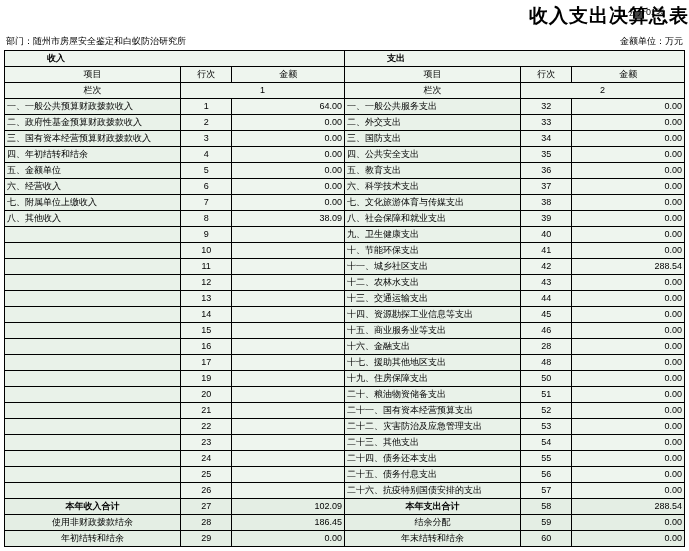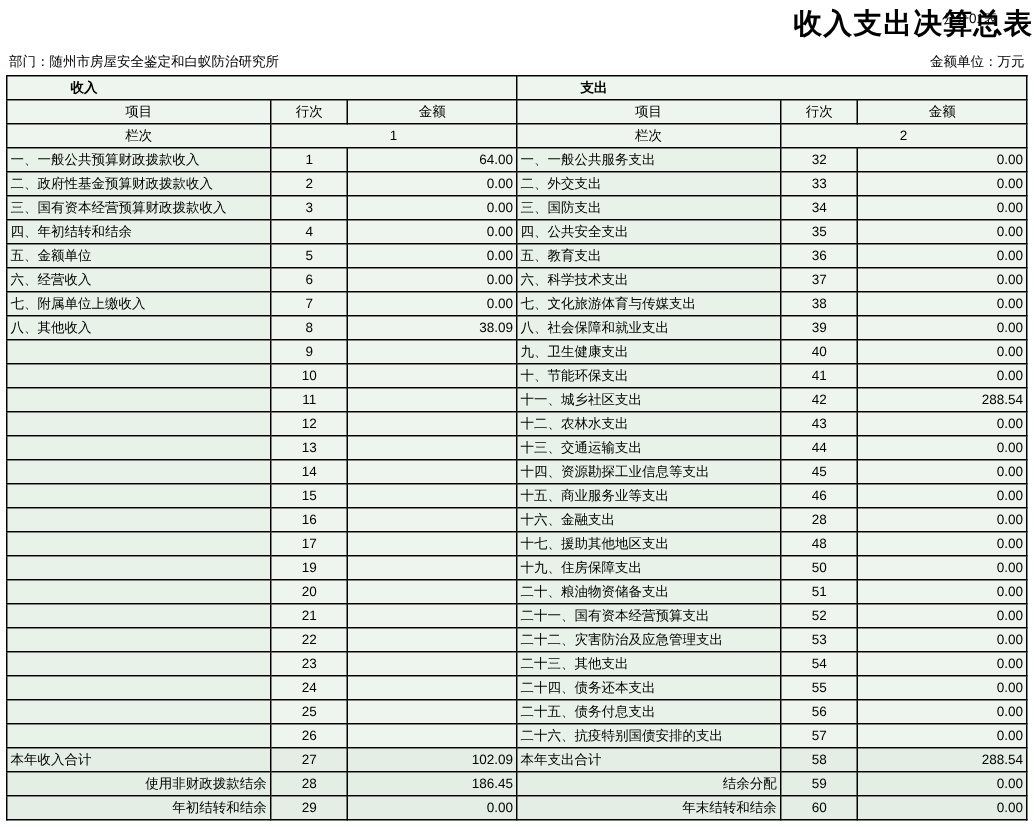--- a/index.html
+++ b/index.html
@@ -47,23 +47,23 @@
     font-size: 9px;
     font-weight: normal;
     height: 15px;
     line-height: 15px;
     overflow: hidden;
     white-space: nowrap;
   }
   .grp { text-align:left; font-weight:bold; background:#eef5ee;padding-left:42px; }
   .hdr { text-align:center; background:#eef5ee; }
   .lbl { text-align:left; background:#e9f2e9; }
-  .lblplain { text-align:right; background:#eef5ee; }
+  .lblplain { text-align:center; background:#eef5ee; }
   .num { text-align:right; background:#eef5ee; }
-  .ctrbold { font-weight:normal; background:#eef5ee; }
+  .ctrbold { text-align:center; font-weight:bold; background:#eef5ee; }
   .totalrow td { background:#e4eee4; }
 
   col.c-item { width: 150px; }
   col.c-row  { width: 44px; }
   col.c-amt  { width: 96px; }
 
   .rowidx { text-align:center; background:#eef5ee; }
 </style>
 </head>
 <body>

